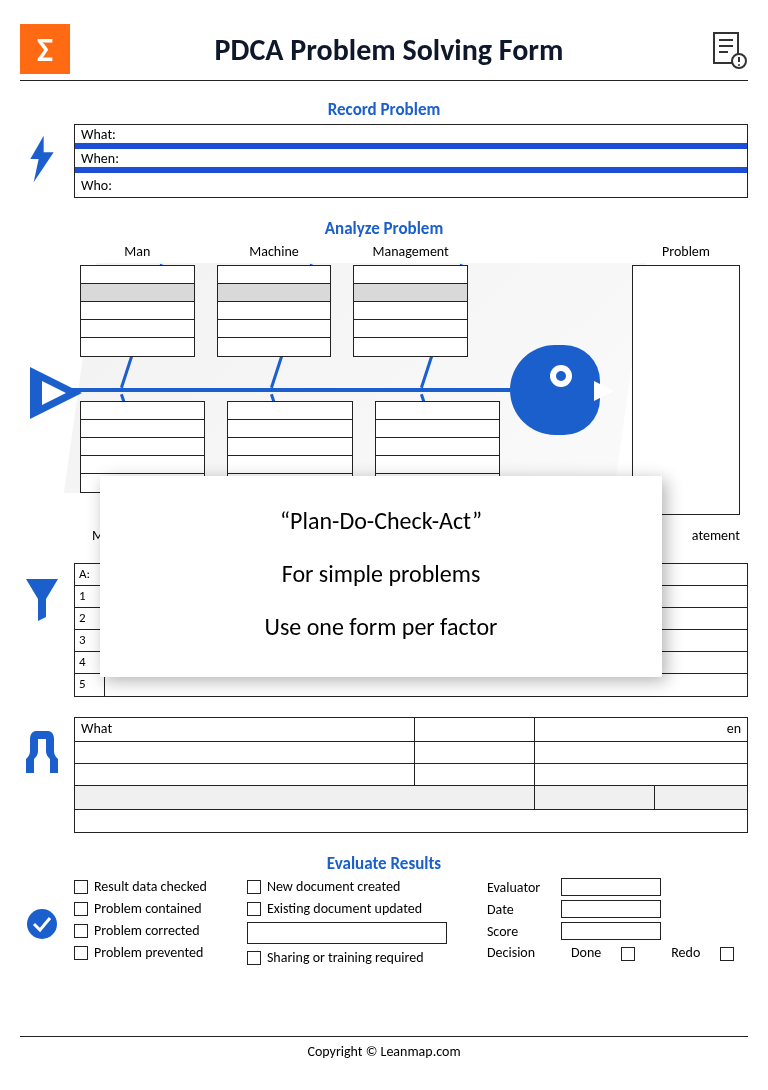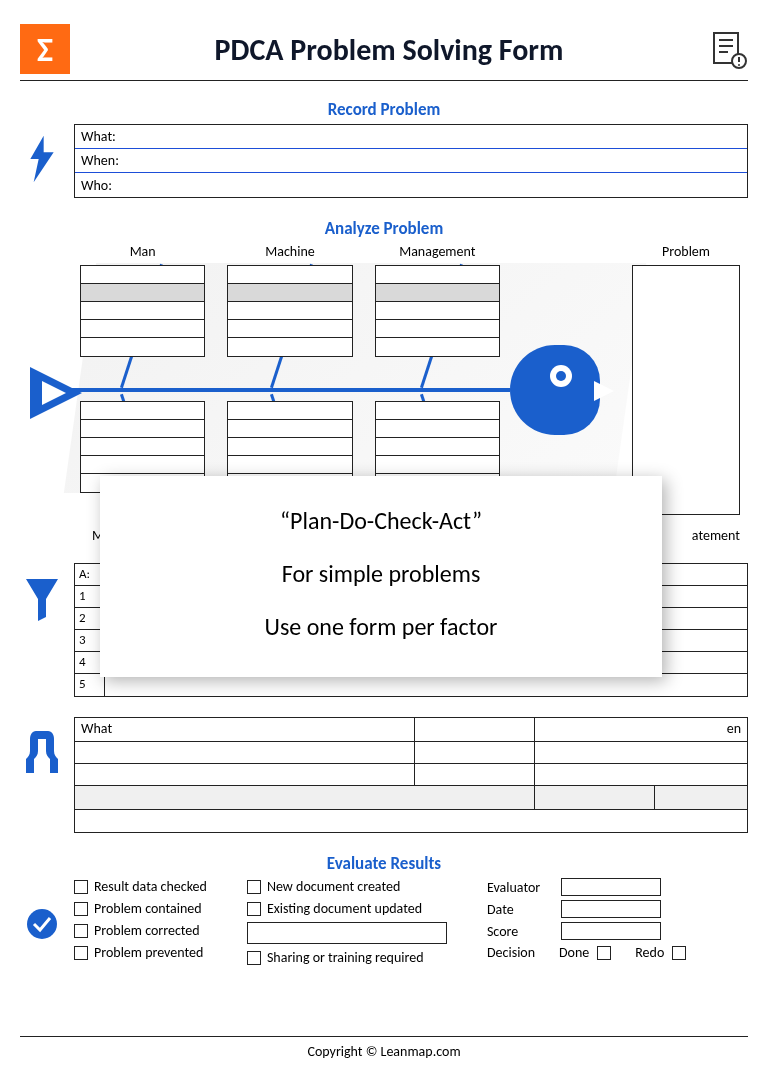--- a/index.html
+++ b/index.html
@@ -9,33 +9,33 @@
 .logo{width:50px;height:50px;background:#ff6a13;display:flex;align-items:center;justify-content:center;color:#fff;font-size:34px;font-weight:bold}
 .title{flex:1;text-align:center;font-size:30px;font-weight:bold;color:#0f172a}
 .doc-icon{width:40px;height:40px;position:relative}
 .doc-icon svg{width:100%;height:100%}
 .hr{border:none;border-top:1.5px solid #222;margin-bottom:18px}
 .section-title{text-align:center;color:#1a5fcc;font-weight:bold;font-size:17px;margin:8px 0 4px}
 .section{display:flex;align-items:flex-start;gap:10px;margin-bottom:20px}
 .side-icon{width:44px;flex-shrink:0;display:flex;align-items:flex-start;justify-content:center;padding-top:10px}
 .side-icon svg{width:40px;height:50px}
 .content{flex:1;border:1.5px solid #222}
-.row{border-bottom:1px solid #1d4ed8;padding:2px 6px;font-size:14px;height:24px;display:flex;align-items:center}
+.row{border-bottom:6px solid #1d4ed8;padding:2px 6px;font-size:14px;height:24px;display:flex;align-items:center}
 .row:last-child{border-bottom:none}
 
 .analyze-wrap{flex:1;position:relative;height:300px}
 .shadow-bg{position:absolute;left:60px;top:20px;width:550px;height:230px;background:linear-gradient(135deg,#e5e5e5 0%,#f5f5f5 100%);opacity:0.5;transform:skewX(-8deg)}
 .fish-head{position:absolute;right:148px;top:102px;width:90px;height:90px;background:#1a5fcc;border-radius:50% 40% 40% 50%}
 .fish-eye{position:absolute;top:20px;left:40px;width:22px;height:22px;background:#fff;border-radius:50%}
 .fish-eye::after{content:"";position:absolute;top:6px;left:6px;width:10px;height:10px;background:#1a5fcc;border-radius:50%}
 .fish-mouth{position:absolute;right:-14px;top:36px;width:0;height:0;border-left:20px solid #fff;border-top:10px solid transparent;border-bottom:10px solid transparent}
 .fish-tail{position:absolute;left:10px;top:120px}
 .fish-tail svg{width:55px;height:60px}
 .fish-spine{position:absolute;left:50px;top:145px;width:440px;height:4px;background:#1a5fcc}
-.analyze-cols{position:absolute;left:60px;top:0;width:420px;display:flex;gap:22px}
+.analyze-cols{position:absolute;left:60px;top:0;width:388px;display:flex;gap:22px}
 .fishcol{width:130px}
 .fishcol-header{text-align:center;font-size:14px;height:22px}
 .mini-table{border:1px solid #222}
 .mini-row{height:18px;border-bottom:1px solid #222;background:#fff}
 .mini-row:last-child{border-bottom:none}
 .mini-row.gray{background:#d9d9d9}
 .bone-top{margin-bottom:32px}
 .bone{position:absolute;width:3px;height:130px;background:#1a5fcc;top:18px}
 .analyze-bottom{position:absolute;left:60px;top:158px;width:420px;display:flex;gap:22px}
 .problem-box{position:absolute;right:8px;top:0;width:108px}
@@ -63,21 +63,21 @@
 .act-row div:last-child{border-right:none}
 
 .eval-grid{display:flex;gap:40px;font-size:14px}
 .eval-col{display:flex;flex-direction:column;gap:5px}
 .check-item{display:flex;align-items:center;gap:6px}
 .checkbox{width:14px;height:14px;border:1.5px solid #222;flex-shrink:0}
 .eval-fields{display:flex;flex-direction:column;gap:4px;font-size:14px}
 .eval-field-row{display:flex;gap:10px;align-items:center}
 .eval-label{width:64px}
 .eval-box{border:1px solid #222;width:100px;height:18px}
-.decision-row{display:flex;gap:8px;align-items:center}
+.decision-row{display:flex;gap:20px;align-items:flex-end}
 .text-box{border:1.5px solid #222;width:200px;height:22px}
 
 .overlay{position:absolute;left:100px;top:476px;width:562px;background:#fff;box-shadow:4px 4px 16px rgba(0,0,0,0.3);padding:30px 20px 36px;text-align:center;z-index:100}
 .overlay h1{font-size:44px;font-weight:bold;margin-bottom:28px}
 .overlay p{font-size:24px;margin-bottom:24px}
 .overlay p:last-child{margin-bottom:0}
 .footer{position:absolute;bottom:14px;left:0;right:0;text-align:center;font-size:14px;border-top:1.5px solid #222;padding-top:6px;margin:16px 20px}
 .eval-section{display:flex;align-items:flex-start;gap:10px}
 .check-icon-wrap{width:44px;flex-shrink:0;display:flex;justify-content:center;padding-top:30px}
 </style>

